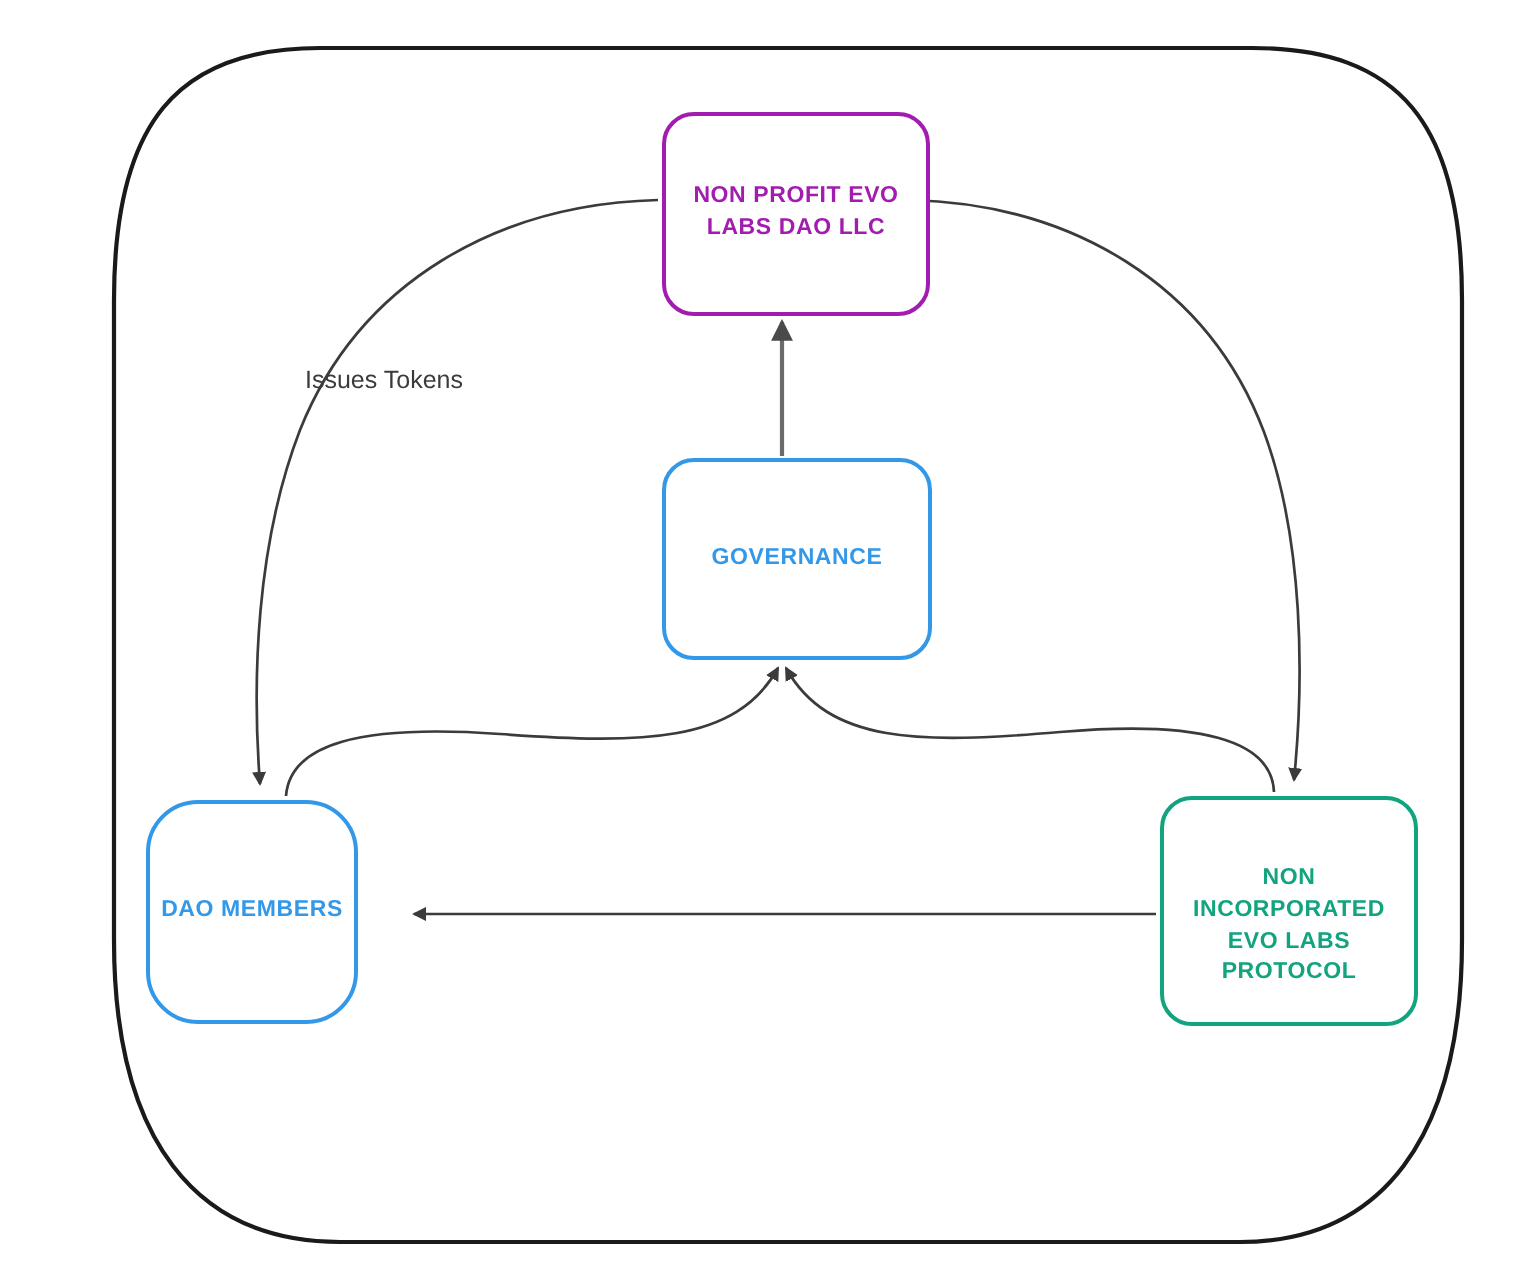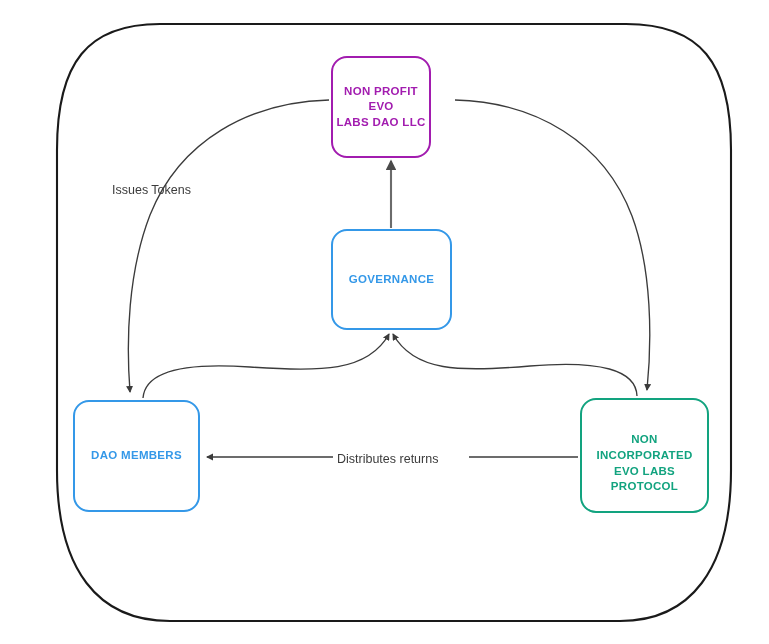--- a/index.html
+++ b/index.html
@@ -38,42 +38,42 @@
     z-index: 5;
   }
   .node-label {
     font-weight: bold;
     letter-spacing: 0.3px;
     line-height: 1.35;
   }
   
   #node-nonprofit {
     left: 331px;  top: 56px;
-    width: 100px; height: 102px;
+    width: 134px; height: 102px;
     border-radius: 16px;
     border-color: #a21caf;
   }
   #node-nonprofit .node-label {
     color: #a21caf;
     font-size: 11.5px;
   }
   #node-governance {
     left: 331px;  top: 229px;
-    width: 121px; height: 101px;
+    width: 135px; height: 101px;
     border-radius: 16px;
     border-color: #3498e8;
   }
   #node-governance .node-label {
     color: #3498e8;
     font-size: 11.5px;
   }
   #node-daomembers {
     left: 73px;   top: 400px;
-    width: 127px; height: 112px;
-    border-radius: 16px;
+    width: 106px; height: 112px;
+    border-radius: 26px;
     border-color: #3498e8;
   }
   #node-daomembers .node-label {
     color: #3498e8;
     font-size: 11.5px;
   }
   #node-protocol {
     left: 580px;  top: 398px;
     width: 129px; height: 115px;
     border-radius: 16px;
@@ -82,20 +82,21 @@
   #node-protocol .node-label {
     color: #12a37f;
     font-size: 11.5px;
     margin-top: 16px;
   }
   .edge-label {
     position: absolute;
     font-size: 12.5px;
     color: #3b3b3b;
     line-height: 1.45;
+    text-align: center;
     white-space: nowrap;
     z-index: 6;
   }
   #edge-label-issues {
     left: 112px;  top: 181px;
     width: 160px;
   }
   #edge-label-builds {
     left: 538px;  top: 181px;
     width: 145px;
@@ -180,17 +181,14 @@
     </div>
   </div>
 
   <div class="edge-label" id="edge-label-issues">
     <div>Issues Tokens</div>
   </div>
 
   <div class="edge-label" id="edge-label-builds">
   </div>
 
-  <div class="edge-label" id="edge-label-distributes">
-    <div>Distributes returns</div>
-  </div>
 
 </div>
 
 </body></html>

